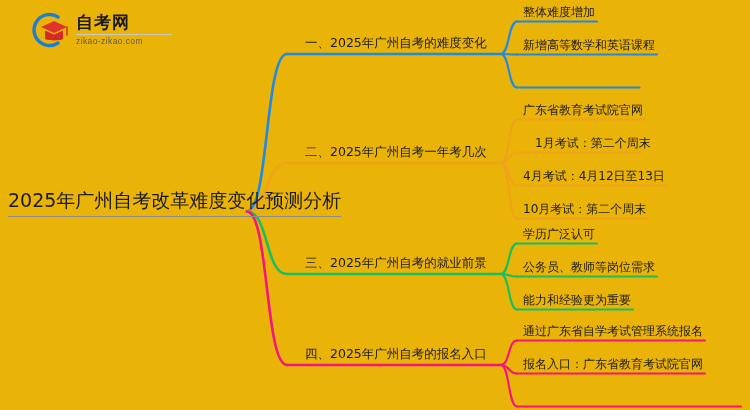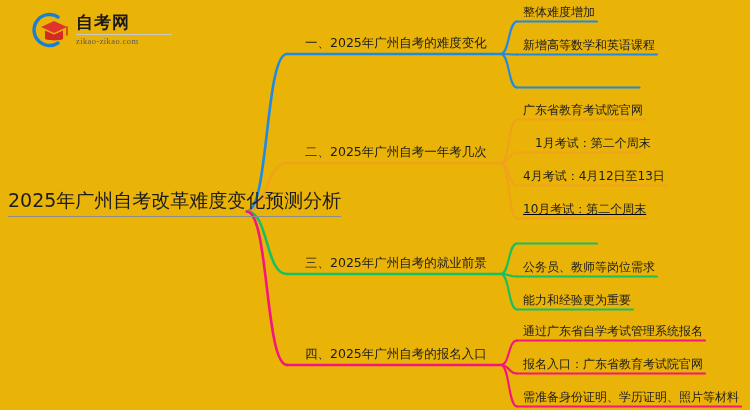--- a/index.html
+++ b/index.html
@@ -51,21 +51,21 @@
   }
   #logo-rule {
     width: 96px; height: 1px;
     background: #c9c9c9;
     margin: 3px 0 2px 0;
   }
   #logo-en {
     font-size: 8.5px;
     color: #5a5a5a;
     letter-spacing: 0.4px;
-    font-family: Liberation Serif, serif;
+    font-family: Liberation Sans, sans-serif;
   }
   
   #root-node {
     position: absolute;
     left: 8px; top: 191px;
     height: 22px;
     display: flex;
     align-items: center;
   }
   #root-label {
@@ -188,40 +188,40 @@
   </div>
   <div class="leaf-node" style="left:523px; top:101px;">
     <span class="leaf-label">广东省教育考试院官网</span>
   </div>
   <div class="leaf-node" style="left:523px; top:134px;margin-left:12px;">
     <span class="leaf-label">1月考试：第二个周末</span>
   </div>
   <div class="leaf-node" style="left:523px; top:167px;">
     <span class="leaf-label">4月考试：4月12日至13日</span>
   </div>
-  <div class="leaf-node" style="left:523px; top:200px;text-decoration:underline;">
+  <div class="leaf-node" style="left:523px; top:200px;">
     <span class="leaf-label">10月考试：第二个周末</span>
   </div>
 
   <div class="branch-node" style="left:305px; top:254px;">
     <span class="branch-label">三、2025年广州自考的就业前景</span>
   </div>
+  <div class="leaf-node" style="left:523px; top:225px;">
+    <span class="leaf-label">学历广泛认可</span>
+  </div>
   <div class="leaf-node" style="left:523px; top:258px;">
     <span class="leaf-label">公务员、教师等岗位需求</span>
   </div>
   <div class="leaf-node" style="left:523px; top:291px;">
     <span class="leaf-label">能力和经验更为重要</span>
   </div>
 
   <div class="branch-node" style="left:305px; top:345px;">
     <span class="branch-label">四、2025年广州自考的报名入口</span>
   </div>
   <div class="leaf-node" style="left:523px; top:322px;">
     <span class="leaf-label">通过广东省自学考试管理系统报名</span>
   </div>
   <div class="leaf-node" style="left:523px; top:355px;">
     <span class="leaf-label">报名入口：广东省教育考试院官网</span>
   </div>
-  <div class="leaf-node" style="left:523px; top:388px;">
-    <span class="leaf-label">需准备身份证明、学历证明、照片等材料</span>
-  </div>
 
 </div>
 
 </body></html>

